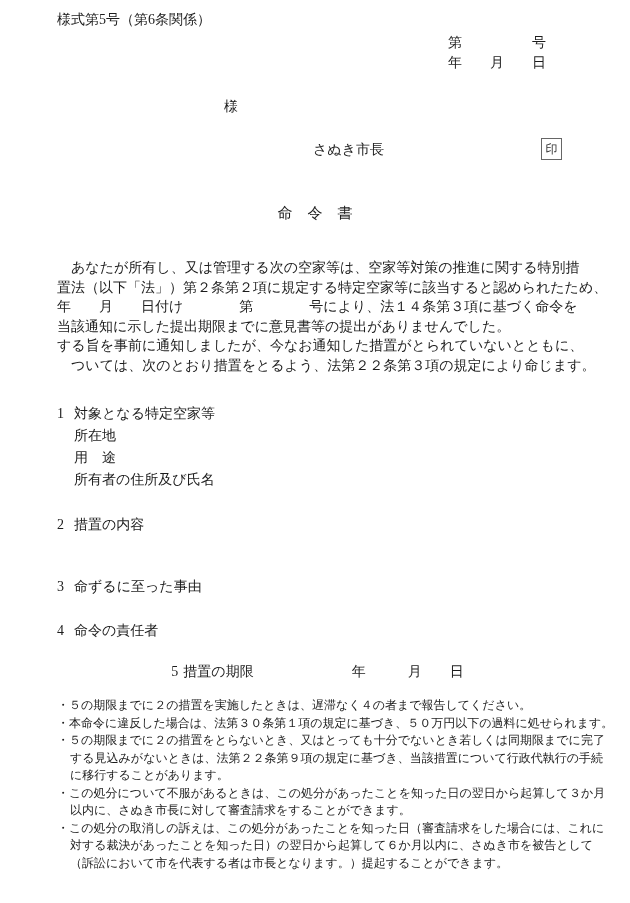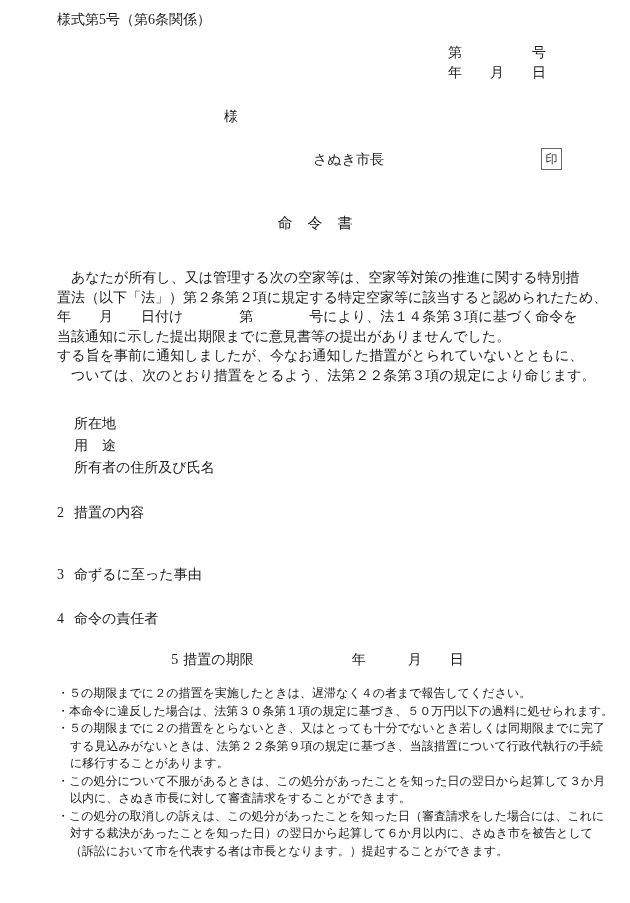--- a/index.html
+++ b/index.html
@@ -17,21 +17,21 @@
     overflow:hidden;
     box-sizing:border-box;
     padding:10px 57px 0 57px;
   }
   .line{white-space:pre;}
   .form-number{
     font-size:14px;
     line-height:20px;
   }
   .doc-number-block{
-    margin-top:13px;
+    margin-top:3px;
     margin-left:391px;
     font-size:14px;
     line-height:20px;
   }
   .recipient-row{
     margin-top:24px;
     font-size:14px;
     line-height:20px;
   }
   .recipient-row .recipient-name{margin-left:167px;}
@@ -110,20 +110,23 @@
     <div class="line">　あなたが所有し、又は管理する次の空家等は、空家等対策の推進に関する特別措</div>
     <div class="line">置法（以下「法」）第２条第２項に規定する特定空家等に該当すると認められたため、</div>
     <div class="line">年　　月　　日付け　　　　第　　　　号により、法１４条第３項に基づく命令を</div>
     <div class="line">当該通知に示した提出期限までに意見書等の提出がありませんでした。</div>
     <div class="line">する旨を事前に通知しましたが、今なお通知した措置がとられていないとともに、</div>
     <div class="line">　ついては、次のとおり措置をとるよう、法第２２条第３項の規定により命じます。</div>
   </div>
 
   <div class="items">
 
+    <div class="item">
+      <span class="item-no">1</span><span class="line">対象となる特定空家等</span>
+    </div>
     <div class="sub-items">
       <div class="line">所在地</div>
       <div class="line">用　途</div>
       <div class="line">所有者の住所及び氏名</div>
     </div>
 
     <div class="item m2">
       <span class="item-no">2</span><span class="line">措置の内容</span>
     </div>
 

